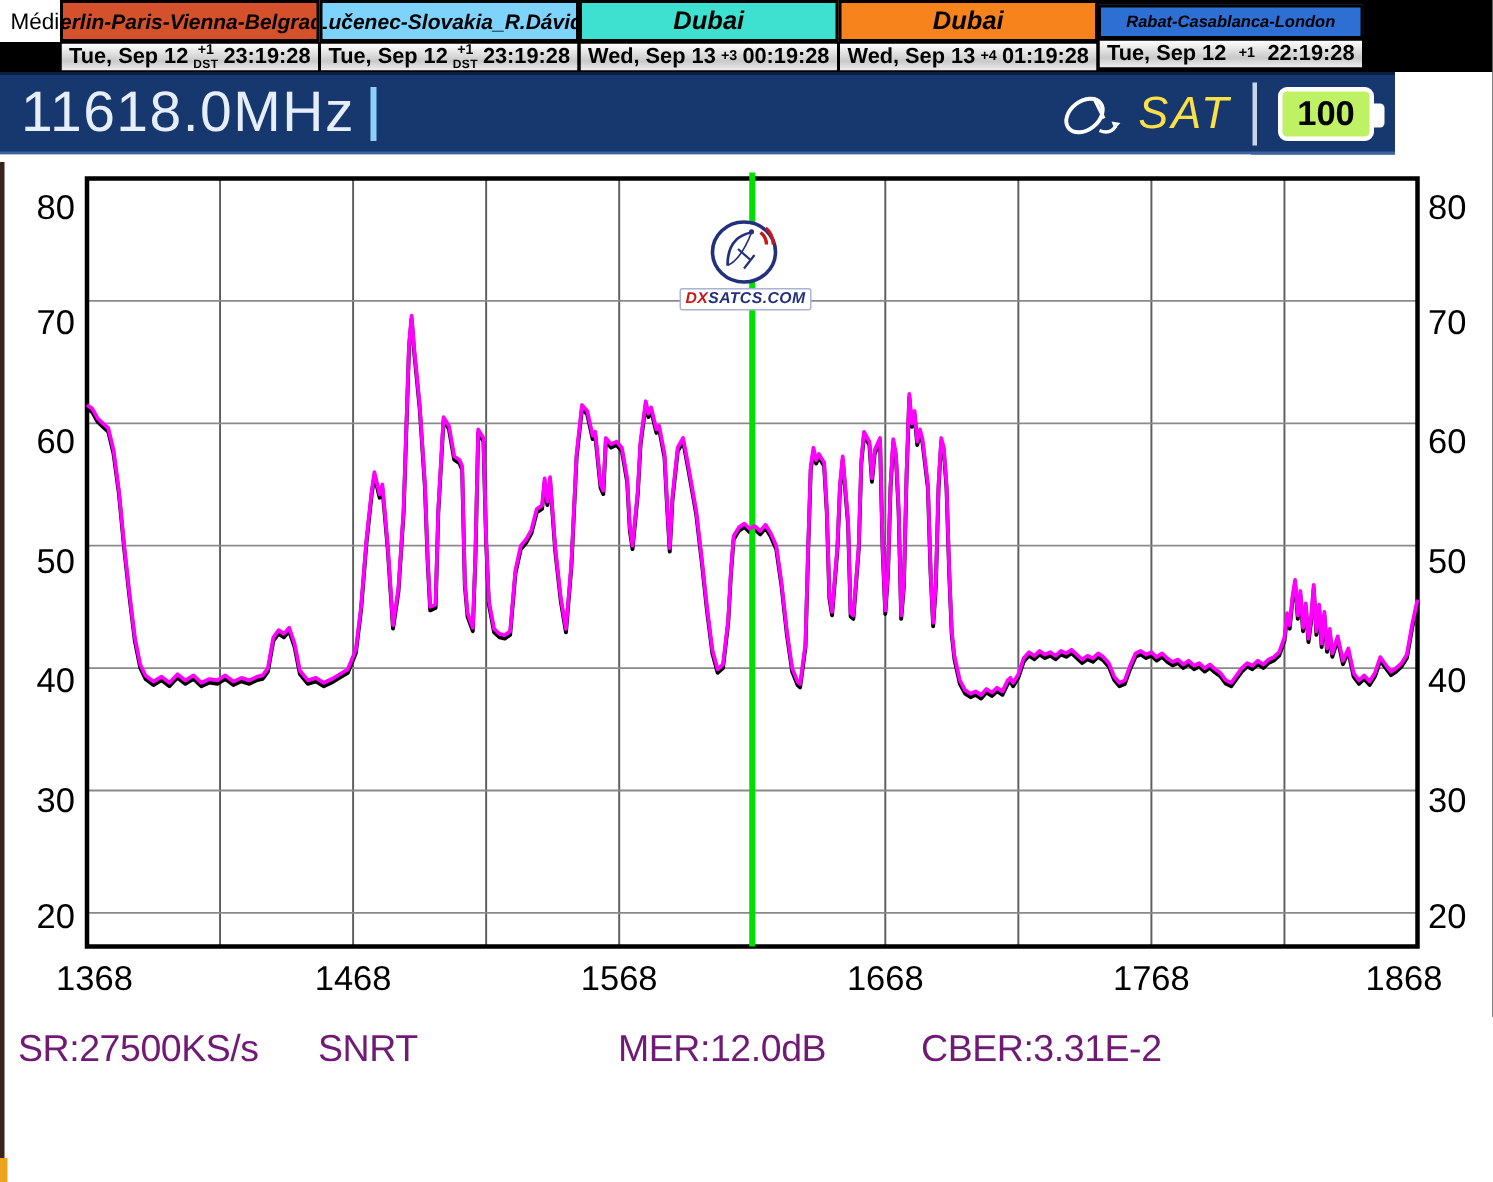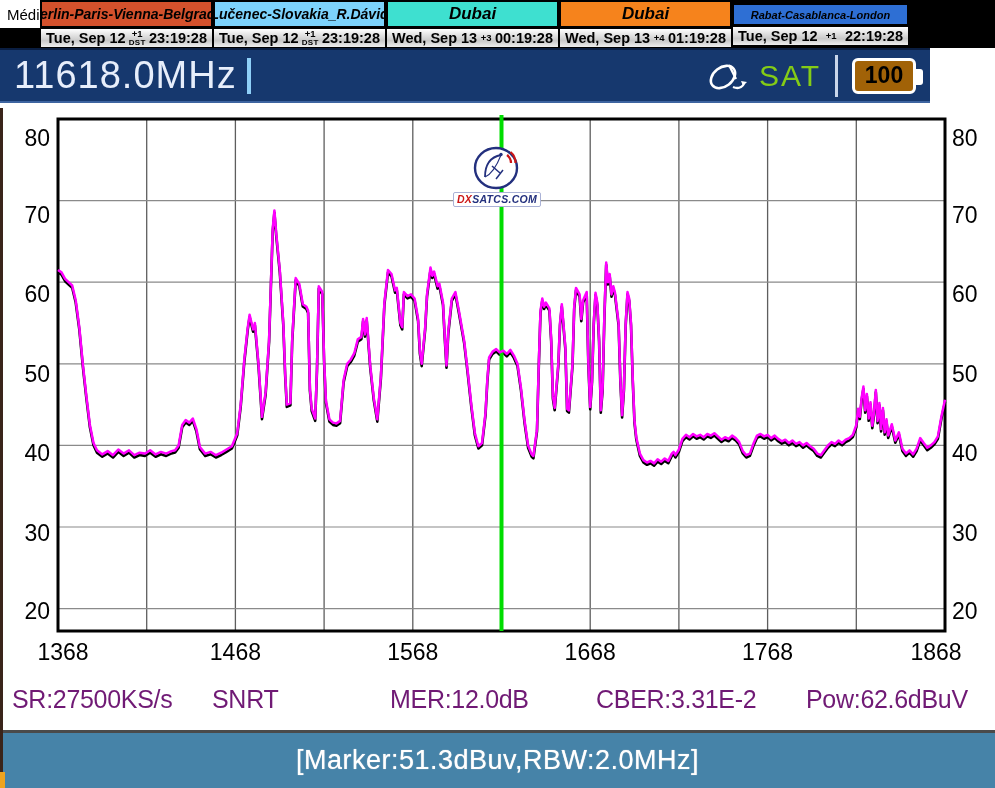--- a/index.html
+++ b/index.html
@@ -29,21 +29,21 @@
   .tz .off { font-size:9.5px; font-weight:bold; }
   .tz .dst { font-size:8px; font-weight:bold; letter-spacing:.3px; }
   .top-filler { flex:1; background:#000; }
   
   .navybar { position:relative; width:930px; height:55px; background:#16386e;
              border-top:2px solid #0a1e42; border-bottom:2px solid #3d64a0;
              display:flex; align-items:center; padding:0 14px; }
   .freq { color:#e7eefb; font-size:38px; letter-spacing:1px; }
   .cursor { width:4px; height:36px; background:#8fd0f8; margin-left:10px; }
   .nav-right { margin-left:auto; display:flex; align-items:center; }
-  .sat-label { color:#84cc16; font-size:30px; letter-spacing:2px; margin-left:8px; }
+  .sat-label { color:#fde047; font-size:30px; letter-spacing:2px; margin-left:8px;font-style:italic; }
   .vdiv { width:3px; height:42px; background:#c9d6ea; margin:0 14px; }
   .battery { position:relative; width:64px; height:36px; border:3px solid #fff;
              border-radius:6px; background:#00e70c; display:flex; align-items:center;
              justify-content:center; font-size:23px; font-weight:bold; color:#000; }
   .battery .nub { position:absolute; right:-10px; top:8px; width:7px; height:16px;
              background:#fff; border-radius:0 3px 3px 0; }
   
   .chart-wrap { position:relative; width:834px; height:570px; background:#fff; }
   .left-bezel { position:absolute; left:0; top:5px; bottom:-218px; width:3px;
                 background:#3a241a; z-index:6; }
@@ -51,22 +51,22 @@
           display:flex; flex-direction:column; align-items:center; }
   .logo-text { background:#fff; border:1px solid #aab2d6; border-radius:2px;
                padding:0 3px; font-size:10.5px; font-weight:bold; line-height:13px;
                letter-spacing:.3px;font-style:italic; }
   .logo-text .red { color:#cc1616; } .logo-text .blue { color:#23307e; }
   
   .status-row { position:relative; width:820px; height:57px; background:#fff;
                 color:#701a75; font-size:25px; }
   .status-row span { position:absolute; top:50%; transform:translateY(-58%);
                      white-space:nowrap; letter-spacing:-0.3px; }
-  .st-sr{left:12px;} .st-net{left:212px;} .st-mer{left:390px;}
-  .st-cber{left:596px;} .st-pow{left:806px;}
+  .st-sr{left:12px;} .st-net{left:212px;} .st-mer{left:412px;}
+  .st-cber{left:614px;} .st-pow{left:806px;}
   
   .marker-bar { width:995px; height:58px; background:#4683a8;
                 border-top:3px solid #4a4a4a; display:flex; align-items:center;
                 justify-content:center; }
   .marker-bar span { color:#fff; font-size:27px; letter-spacing:.5px;
                      text-shadow:0 0 1px #ddd; }
   .corner-chip { position:absolute; left:0; bottom:0; width:5px; height:16px;
                  background:#eda31f; z-index:7; }
 </style>
 </head>
@@ -148,21 +148,21 @@
     <span class="cursor"></span>
     <div class="nav-right">
       <svg width="44" height="40" viewBox="0 0 44 40">
         <ellipse cx="16" cy="21" rx="13.5" ry="9.5" transform="rotate(-38 16 21)" fill="none" stroke="#ffffff" stroke-width="2.6"></ellipse>
         <line x1="22" y1="9" x2="29" y2="23" stroke="#ffffff" stroke-width="2.2"></line>
         <path d="M26,31 q7,3 11,-3" fill="none" stroke="#ffffff" stroke-width="2.2"></path>
         <path d="M34,25 l6,1 -4,4 z" fill="#ffffff"></path>
       </svg>
       <span class="sat-label">SAT</span>
       <div class="vdiv"></div>
-      <div class="battery" style="background: #a16207;">
+      <div class="battery" style="background: #bef264;">
         <span>100</span>
         <div class="nub"></div>
       </div>
     </div>
   </div>
 
   <div class="chart-wrap">
     <div class="left-bezel"></div>
     <svg id="chart" width="995" height="570">
         <line x1="146.7" y1="16" x2="146.7" y2="528" stroke="#5e5e5e" stroke-width="1.3"></line>
@@ -218,21 +218,17 @@
       </svg>
       <div class="logo-text"><span class="red">DX</span><span class="blue">SATCS.COM</span></div>
     </div>
   </div>
 
   <div class="status-row">
     <span class="st-sr">SR:27500KS/s</span>
     <span class="st-net">SNRT</span>
     <span class="st-mer">MER:12.0dB</span>
     <span class="st-cber">CBER:3.31E-2</span>
-    <span class="st-pow">Pow:62.6dBuV</span>
-  </div>
-
-  <div class="marker-bar" style="background: rgb(70, 131, 168);">
-    <span>[Marker:51.3dBuv,RBW:2.0MHz]</span>
-  </div>
+  </div>
+
 
   <div class="corner-chip"></div>
 </div>
 
 </body></html>

